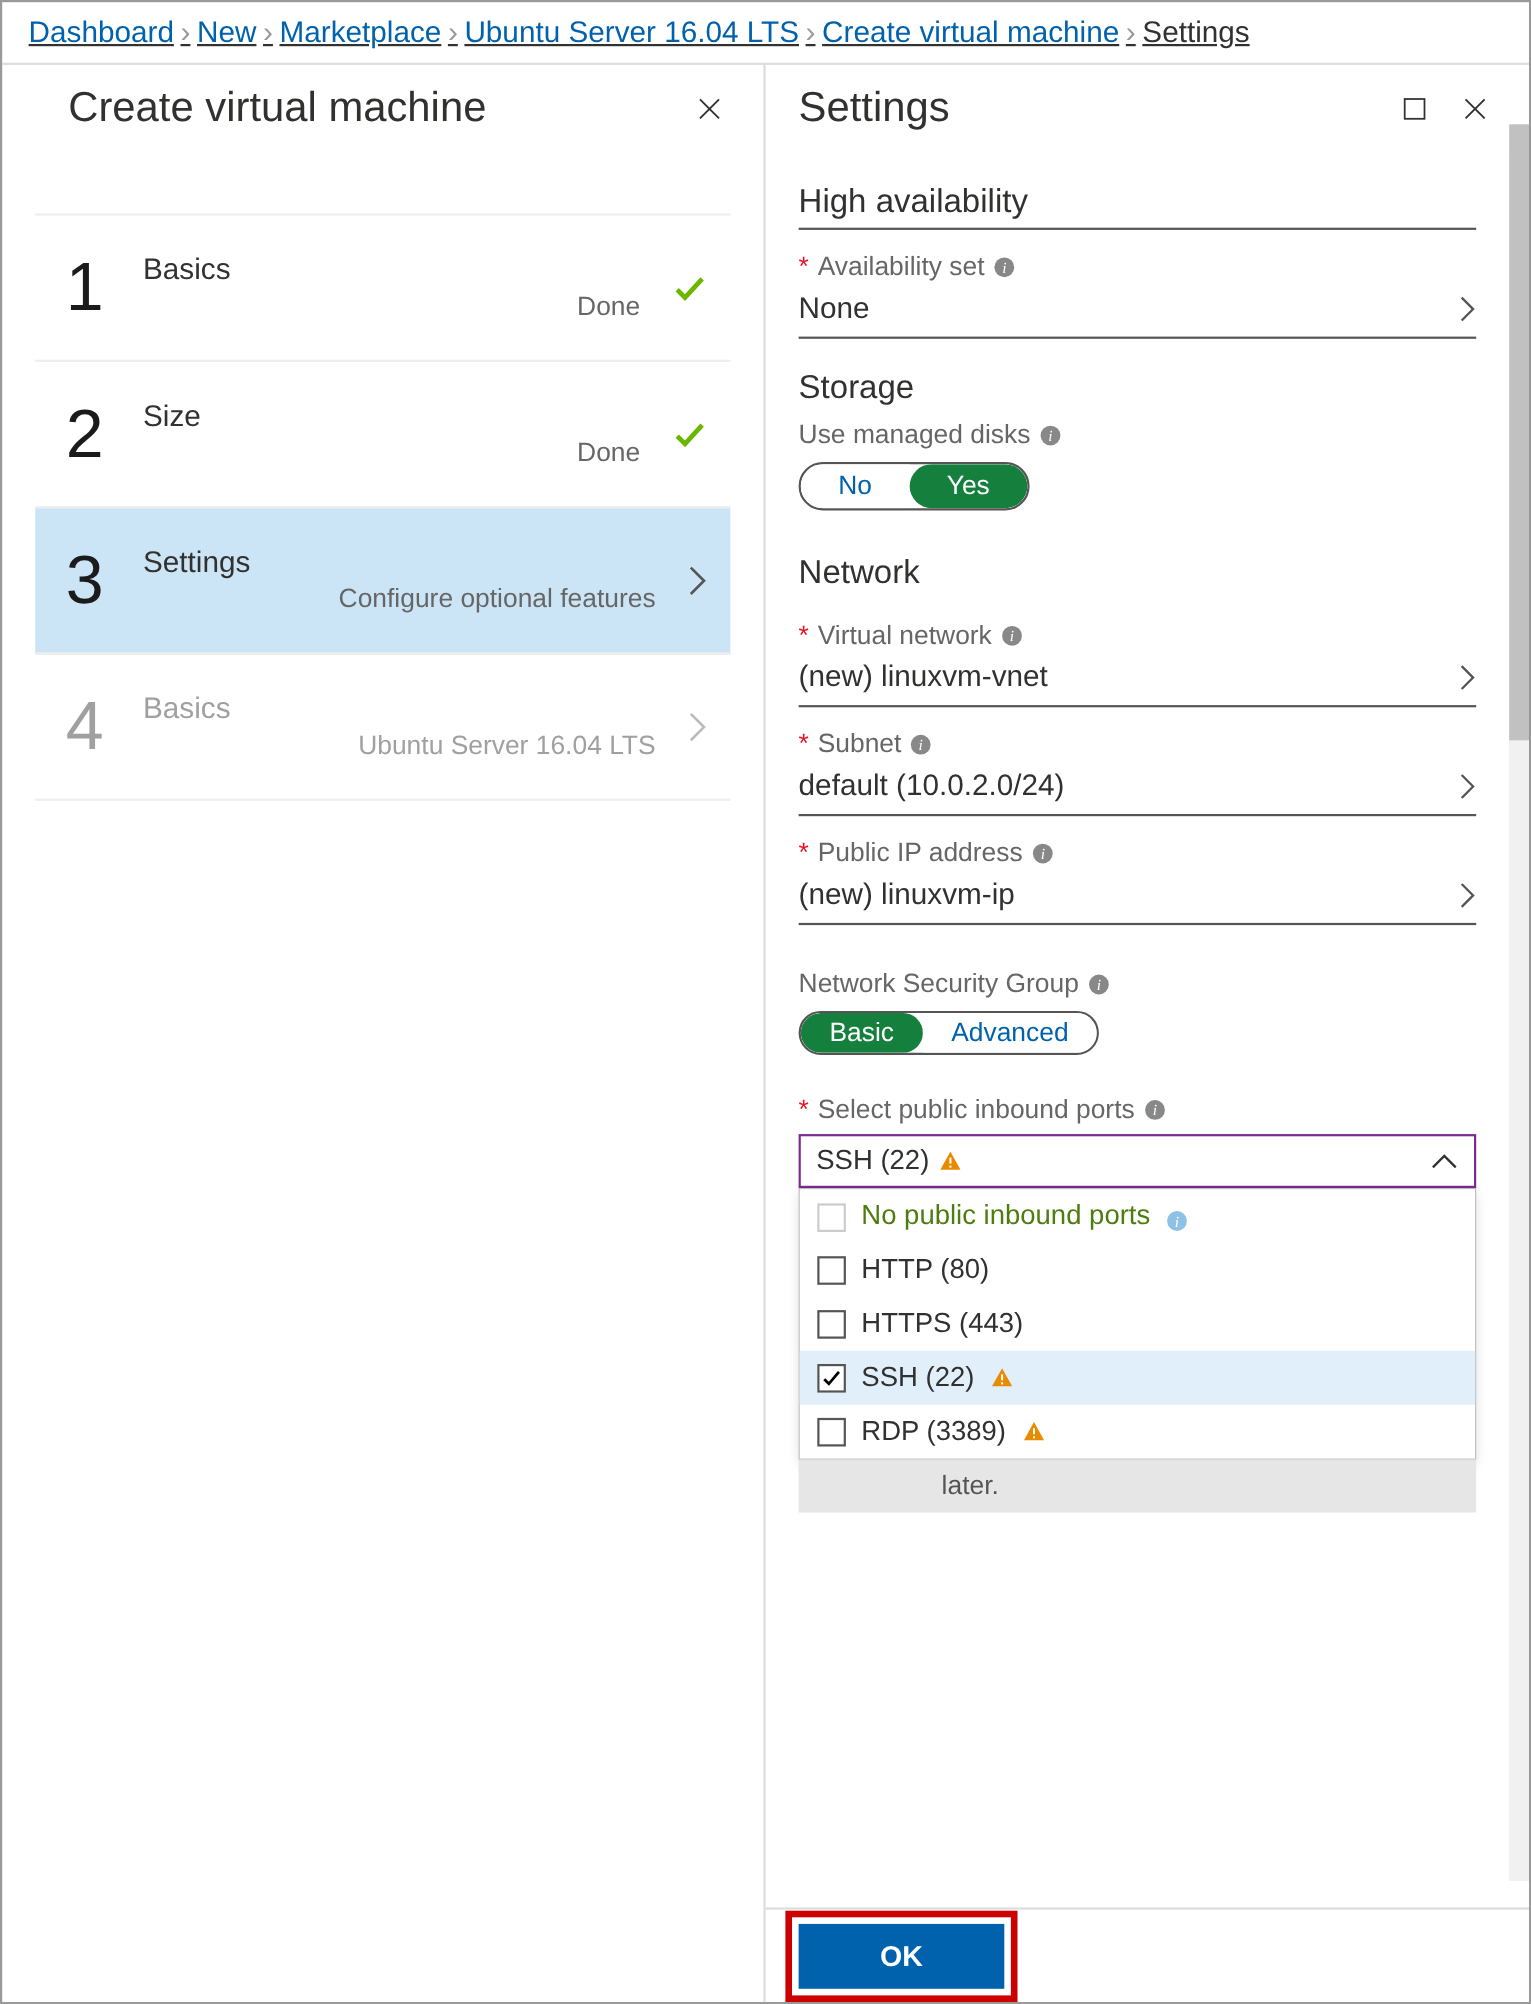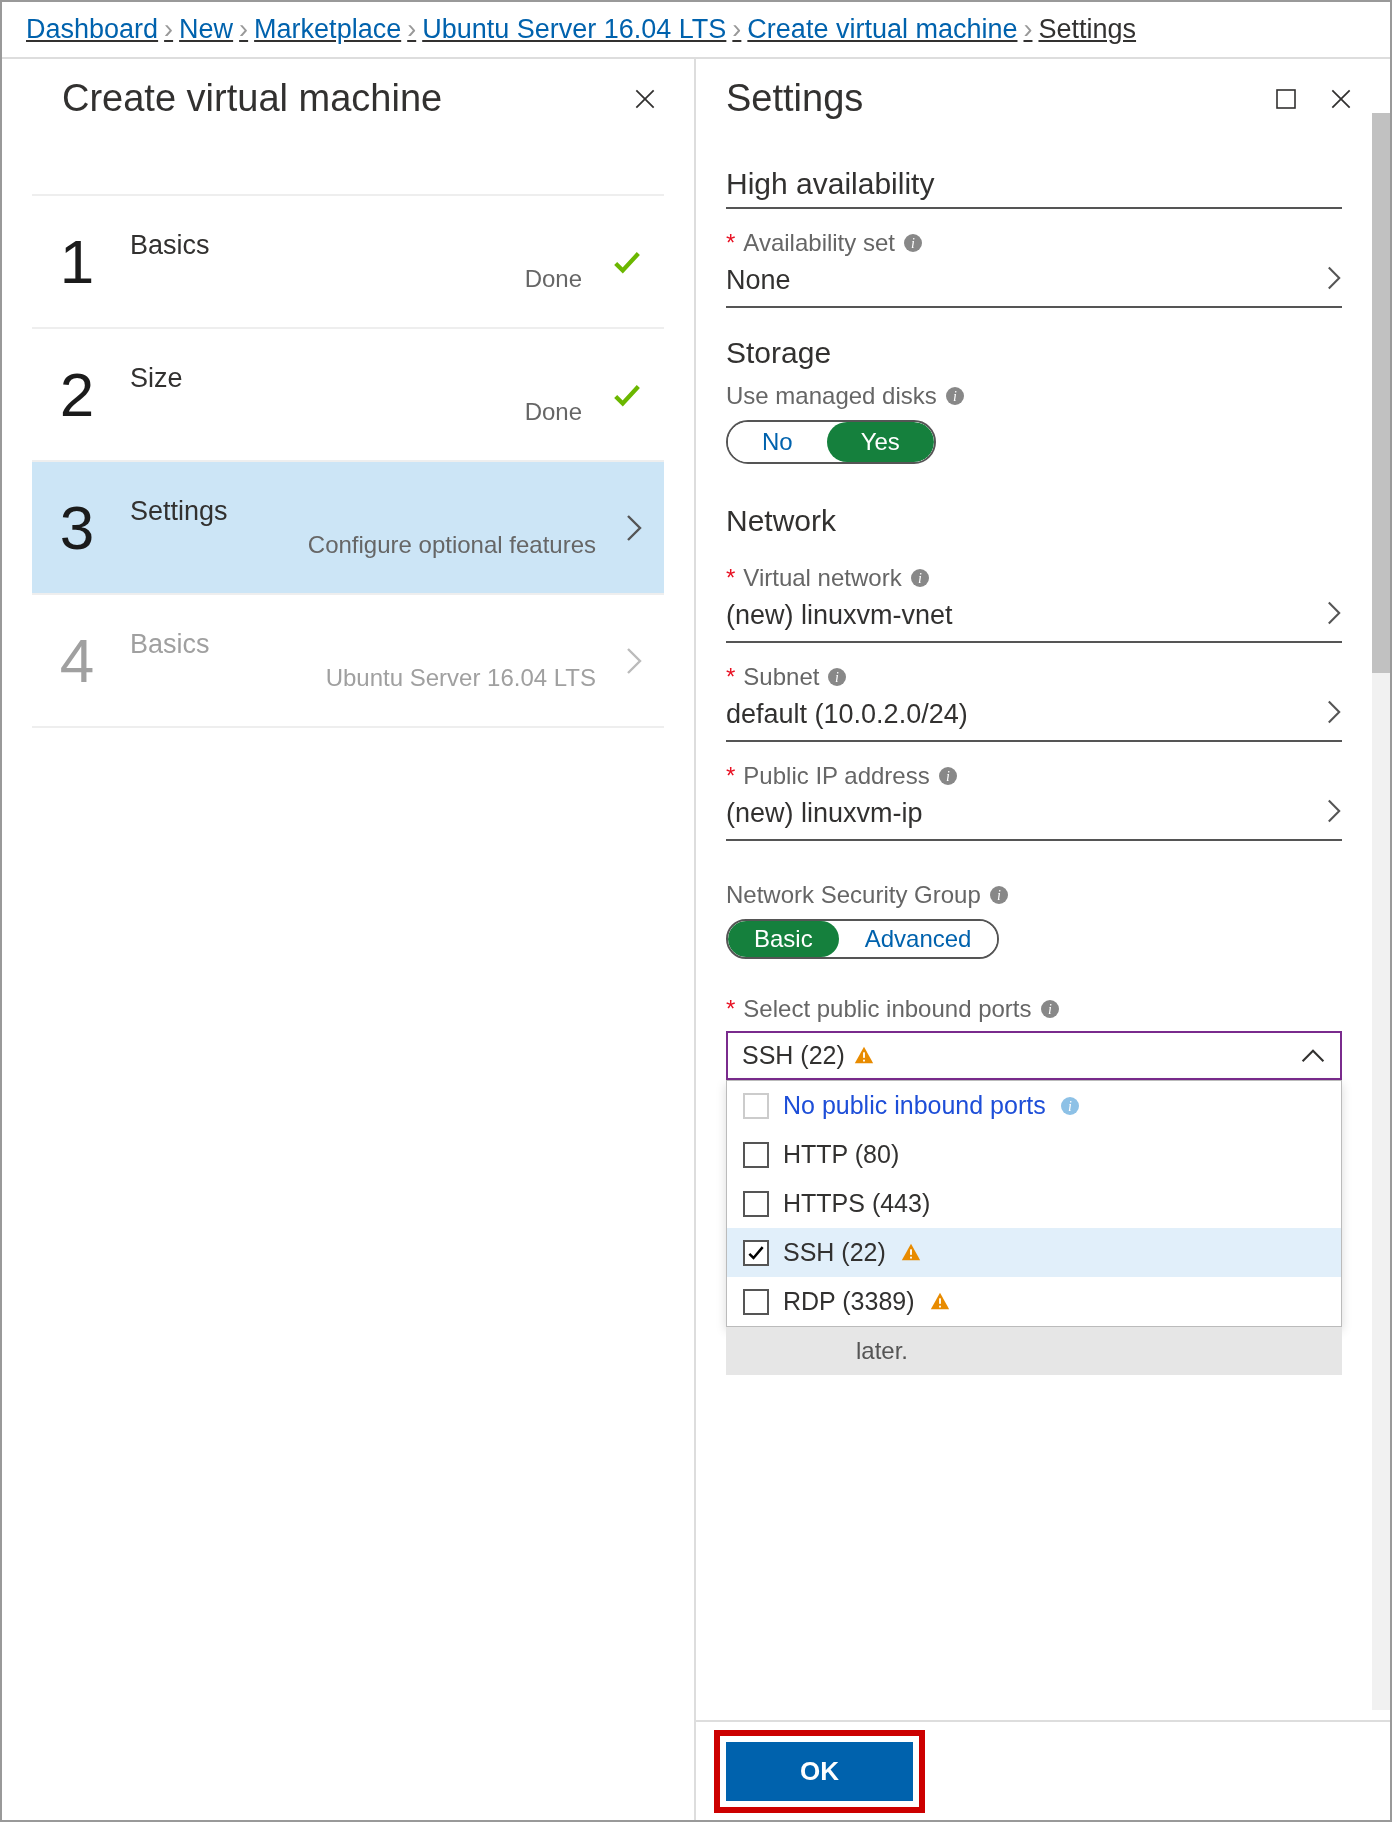--- a/index.html
+++ b/index.html
@@ -48,21 +48,21 @@
   .step .check { color: #6bb700; }
   .step .chev { color: #666; }
   .steps-top-line { border-top: 2px solid #eee; margin: 50px 30px 0 30px; }
   
   .settings-scroll { position: absolute; top: 80px; bottom: 110px; left: 0; right: 18px; overflow-y: auto; padding: 0 30px 0 30px; }
   .scrollbar-track { position: absolute; top: 80px; bottom: 110px; right: 0; width: 18px; background: #f1f1f1; }
   .scrollbar-thumb { position: absolute; top: 54px; right: 0; width: 18px; height: 560px; background: #c1c1c1; }
   .section-title { font-size: 30px; font-weight: 400; margin-top: 28px; margin-bottom: 6px; border-bottom: 2px solid #555; padding-bottom: 6px; }
   .field-label { font-size: 24px; color: #666; margin-top: 20px; display: flex; align-items: center; gap: 8px; }
   .field-label .req { color: #e81123; }
-  .field-value-row { display: flex; align-items: flex-start; justify-content: space-between; border-bottom: 2px solid #555; padding: 8px 0 10px 0; }
+  .field-value-row { display: flex; align-items: center; justify-content: space-between; border-bottom: 2px solid #555; padding: 8px 0 10px 0; }
   .field-value { font-size: 27px; color: #323130; }
   .info-icon { display: inline-flex; }
   
   .pill-toggle {
     display: inline-flex; border: 2px solid #555; border-radius: 999px; overflow: hidden; margin-top: 10px;
   }
   .pill-toggle .opt {
     padding: 6px 34px; font-size: 24px; background: #fff; color: #0062ad; cursor: pointer;
   }
   .pill-toggle .opt.selected { background: #15803d; color: #fff; border-radius: 999px; text-align: center; }
@@ -72,28 +72,28 @@
     border: 2px solid #7a2b8d; display: flex; align-items: center; justify-content: space-between;
     padding: 8px 14px; margin-top: 8px; background: #fff;
   }
   .dropdown-box .val { font-size: 25px; display: flex; align-items: center; gap: 8px; }
   .dropdown-list {
     border: 1px solid #bbb; box-shadow: 0 4px 10px rgba(0,0,0,0.15); background: #fff;
   }
   .dropdown-item {
     display: flex; align-items: center; gap: 14px; padding: 10px 16px; font-size: 25px;
   }
-  .dropdown-item.disabled { color: #1d4ed8; }
+  .dropdown-item.disabled { color: #4d7c0f; align-items: flex-end; }
   .dropdown-item.selected { background: #e1effa; }
   .checkbox { width: 26px; height: 26px; border: 2px solid #555; display: inline-flex; align-items: center; justify-content: center; background: #fff; }
   .checkbox.disabled { border-color: #ccc; }
   .later-box { background: #e6e6e6; padding: 10px 18px 10px 130px; font-size: 24px; color: #555; margin-top: 0; }
   
   .footer {
-    position: absolute; bottom: 0; left: 0; right: 0; height: 100px;
+    position: absolute; bottom: 0; left: 0; right: 0; height: 86px;
     border-top: 2px solid #ddd; display: flex; align-items: center; padding-left: 18px;
   }
   .ok-wrap { border: 6px solid #c00; padding: 6px; display: inline-block; }
   .ok-btn {
     background: #0062ad; color: #fff; font-size: 26px; font-weight: 600;
     border: none; padding: 14px 74px; cursor: pointer;
   }
   svg { display: block; }
   .warn-icon { display:inline-flex; }
 </style>

